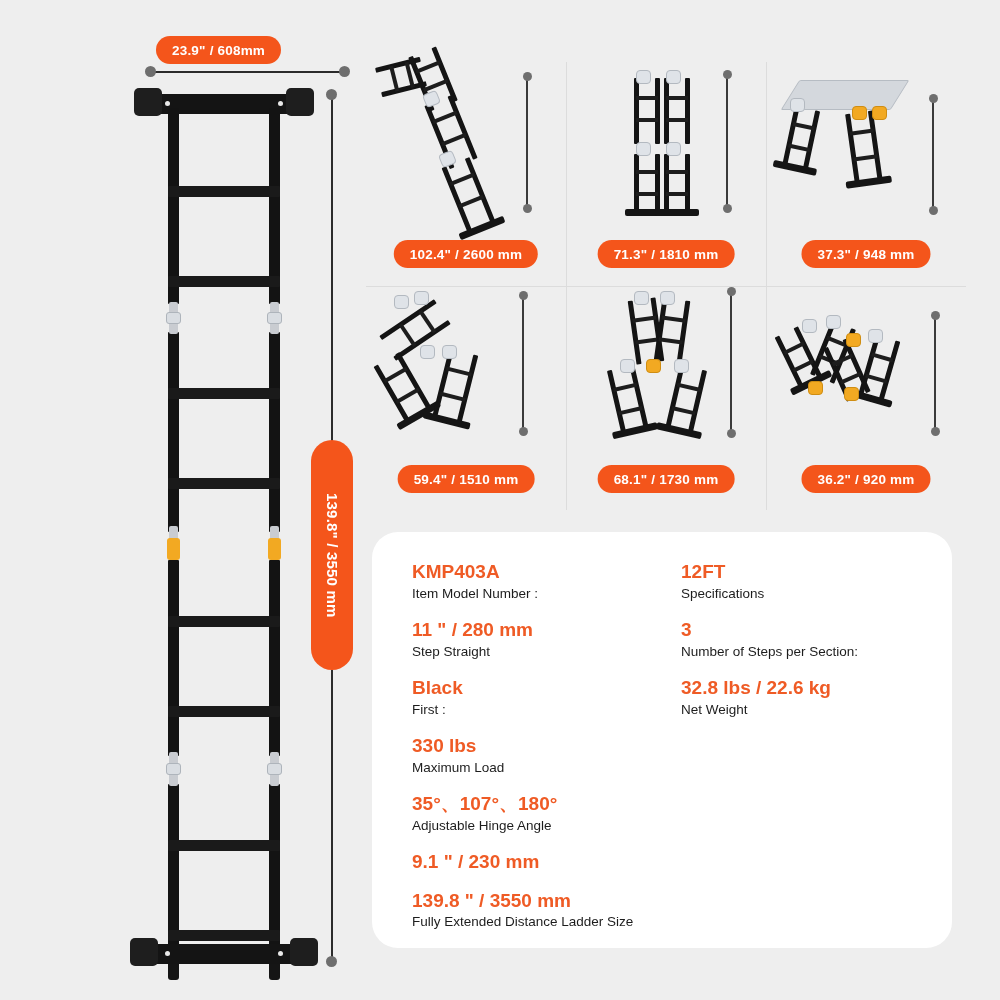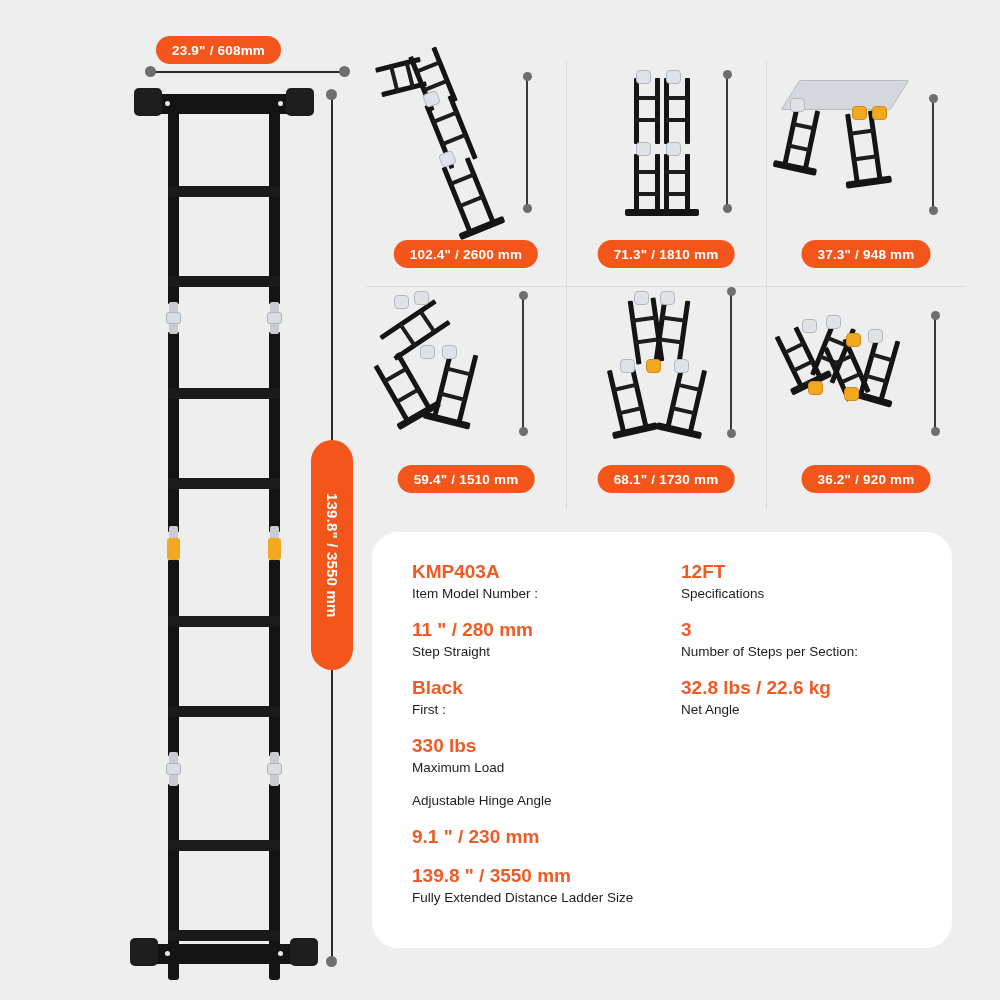--- a/index.html
+++ b/index.html
@@ -420,20 +420,21 @@
         </div>
         <div class="spec-item">
           <div class="spec-value">Black</div>
           <div class="spec-label">First :</div>
         </div>
         <div class="spec-item">
           <div class="spec-value">330 lbs</div>
           <div class="spec-label">Maximum Load</div>
         </div>
         <div class="spec-item">
+          <div class="spec-value">35°、107°、180°</div>
           <div class="spec-label">Adjustable Hinge Angle</div>
         </div>
         <div class="spec-item">
           <div class="spec-value">9.1 " / 230 mm</div>
         </div>
         <div class="spec-item">
           <div class="spec-value">139.8 " / 3550 mm</div>
           <div class="spec-label">Fully Extended Distance Ladder Size</div>
         </div>
       </div>
@@ -442,19 +443,19 @@
         <div class="spec-item">
           <div class="spec-value">12FT</div>
           <div class="spec-label">Specifications</div>
         </div>
         <div class="spec-item">
           <div class="spec-value">3</div>
           <div class="spec-label">Number of Steps per Section:</div>
         </div>
         <div class="spec-item">
           <div class="spec-value">32.8 lbs / 22.6 kg</div>
-          <div class="spec-label">Net Angle</div>
+          <div class="spec-label">Net Weight</div>
         </div>
       </div>
     </div>
   </div>
 
 </div>
 
 </body></html>

